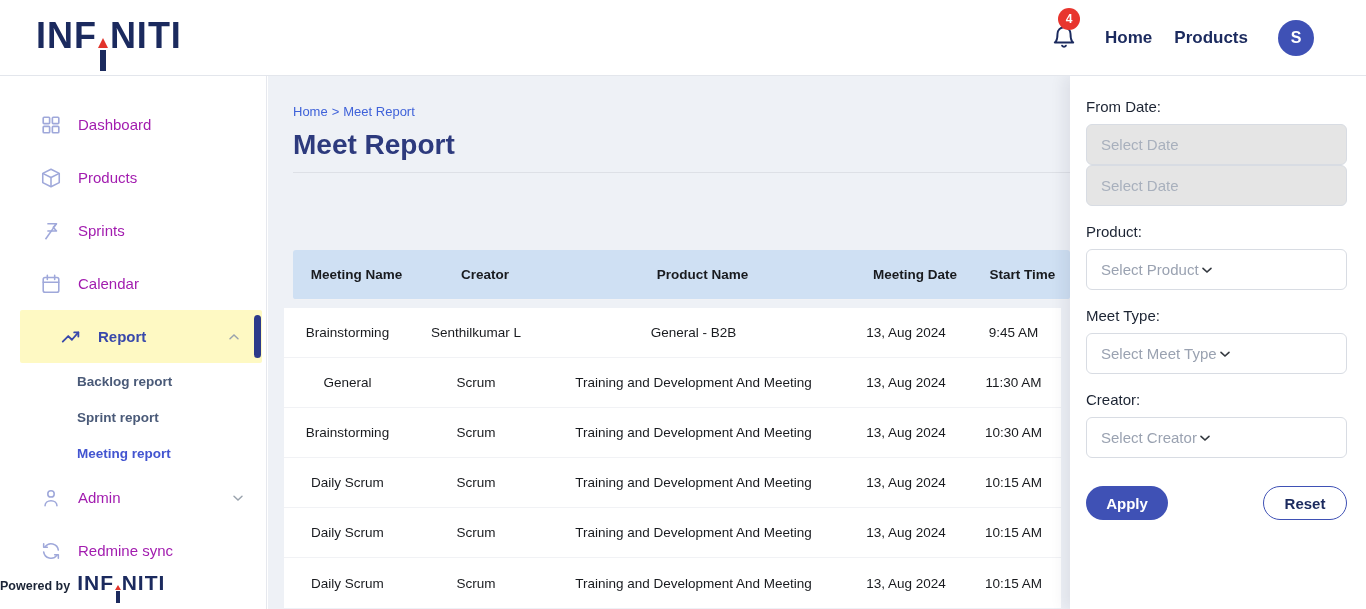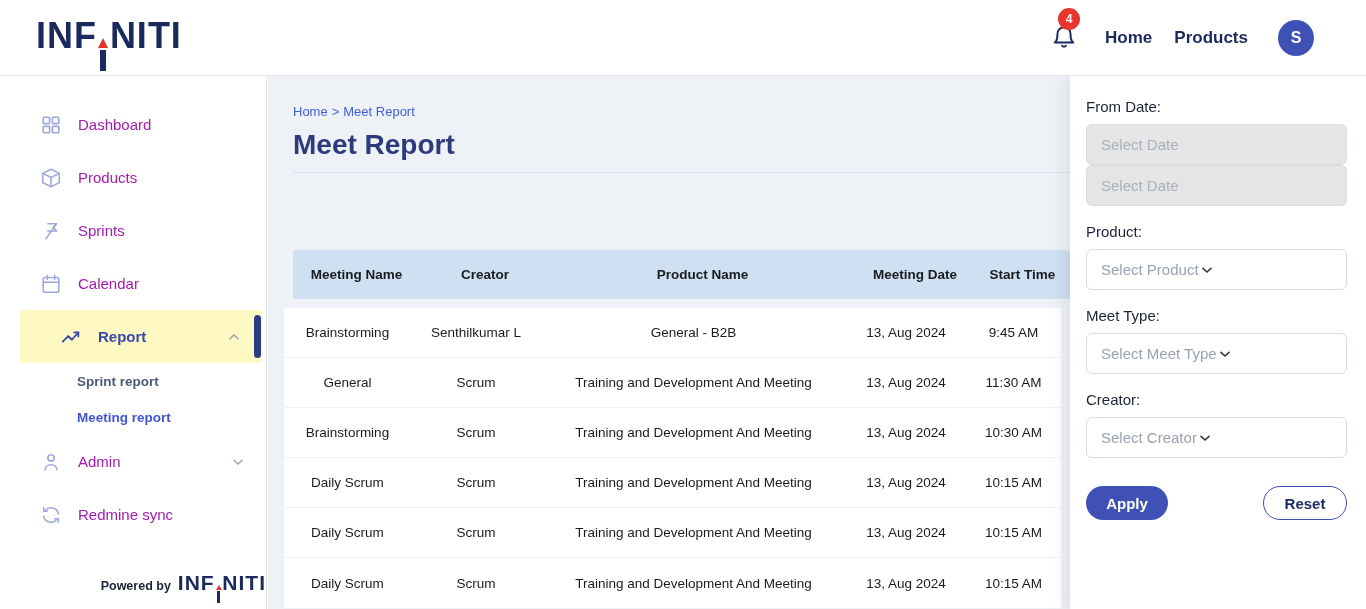--- a/index.html
+++ b/index.html
@@ -26,21 +26,21 @@
   .side-item { position:relative; height:53px; display:flex; align-items:center; padding-left:40px; gap:16px; cursor:pointer; }
   .side-item .label { font-size:15px; font-weight:500; color:#a21caf; }
   .side-item svg { flex:0 0 auto; }
   .side-item .chev { position:absolute; right:20px; }
   .side-item.active { background:#fef9c3; border-radius:2px; margin-right:4px;margin-left:20px; }
   .side-item.active .label { color:#3949ab; font-weight:700; }
   .active-bar { position:absolute; right:1px; top:5px; width:7px; height:43px; background:#2c3a8a; border-radius:4px; }
   .sub-list { }
   .sub-item { height:36px; display:flex; align-items:center; padding-left:77px; font-size:13.5px; font-weight:600; color:#4a5a78; cursor:pointer; }
   .sub-item.active { color:#4254d0; }
-  .side-footer { position:absolute; left:0; bottom:2px; width:100%; display:flex; align-items:baseline; justify-content:flex-end; gap:7px; padding-bottom:4px; }
+  .side-footer { position:absolute; left:0; bottom:2px; width:100%; display:flex; align-items:baseline; justify-content:flex-start; gap:7px; padding-bottom:4px; }
   .powered { font-size:12.5px; font-weight:600; color:#1b2436; }
   .logo-foot { font-size:21px; }
 
   
   .main { position:absolute; left:268px; top:76px; width:1098px; height:533px; background:#eef1f6; z-index:5; }
   .breadcrumb { position:absolute; left:25px; top:28px; font-size:13px; font-weight:500; color:#3f62d9; }
   .breadcrumb .sep { margin:0 4px; }
   .page-title { position:absolute; left:25px; top:53px; font-size:28px; font-weight:700; color:#2d3a7d; }
   .title-rule { position:absolute; left:25px; top:96px; width:1073px; height:1px; background:#dde0e6; }
 
@@ -133,20 +133,21 @@
         <path d="M3 17l6-6 4 4 7-8"></path>
           <path d="M15.5 7H20v4.5"></path>
       </svg>
       <span class="label">Report</span>
       <svg class="chev" width="16" height="16" viewBox="0 0 24 24" fill="none" stroke="#9aa3ad" stroke-width="2.2" stroke-linecap="round">
           <path d="M6 14.5 12 9l6 5.5"></path>
         </svg>
       <div class="active-bar"></div>
     </div>
     <div class="sub-list">
+      <div class="sub-item">Backlog report</div>
       <div class="sub-item">Sprint report</div>
       <div class="sub-item active">Meeting report</div>
     </div>
     <div class="side-item">
       <svg width="22" height="22" viewBox="0 0 24 24" fill="none" stroke="#9fa8da" stroke-width="1.7" stroke-linecap="round">
         <circle cx="12" cy="7.5" r="3.5"></circle>
           <path d="M5.5 20.5c0-3.3 2.9-5.5 6.5-5.5s6.5 2.2 6.5 5.5"></path>
       </svg>
       <span class="label">Admin</span>
       <svg class="chev" width="16" height="16" viewBox="0 0 24 24" fill="none" stroke="#9aa3ad" stroke-width="2.2" stroke-linecap="round">

